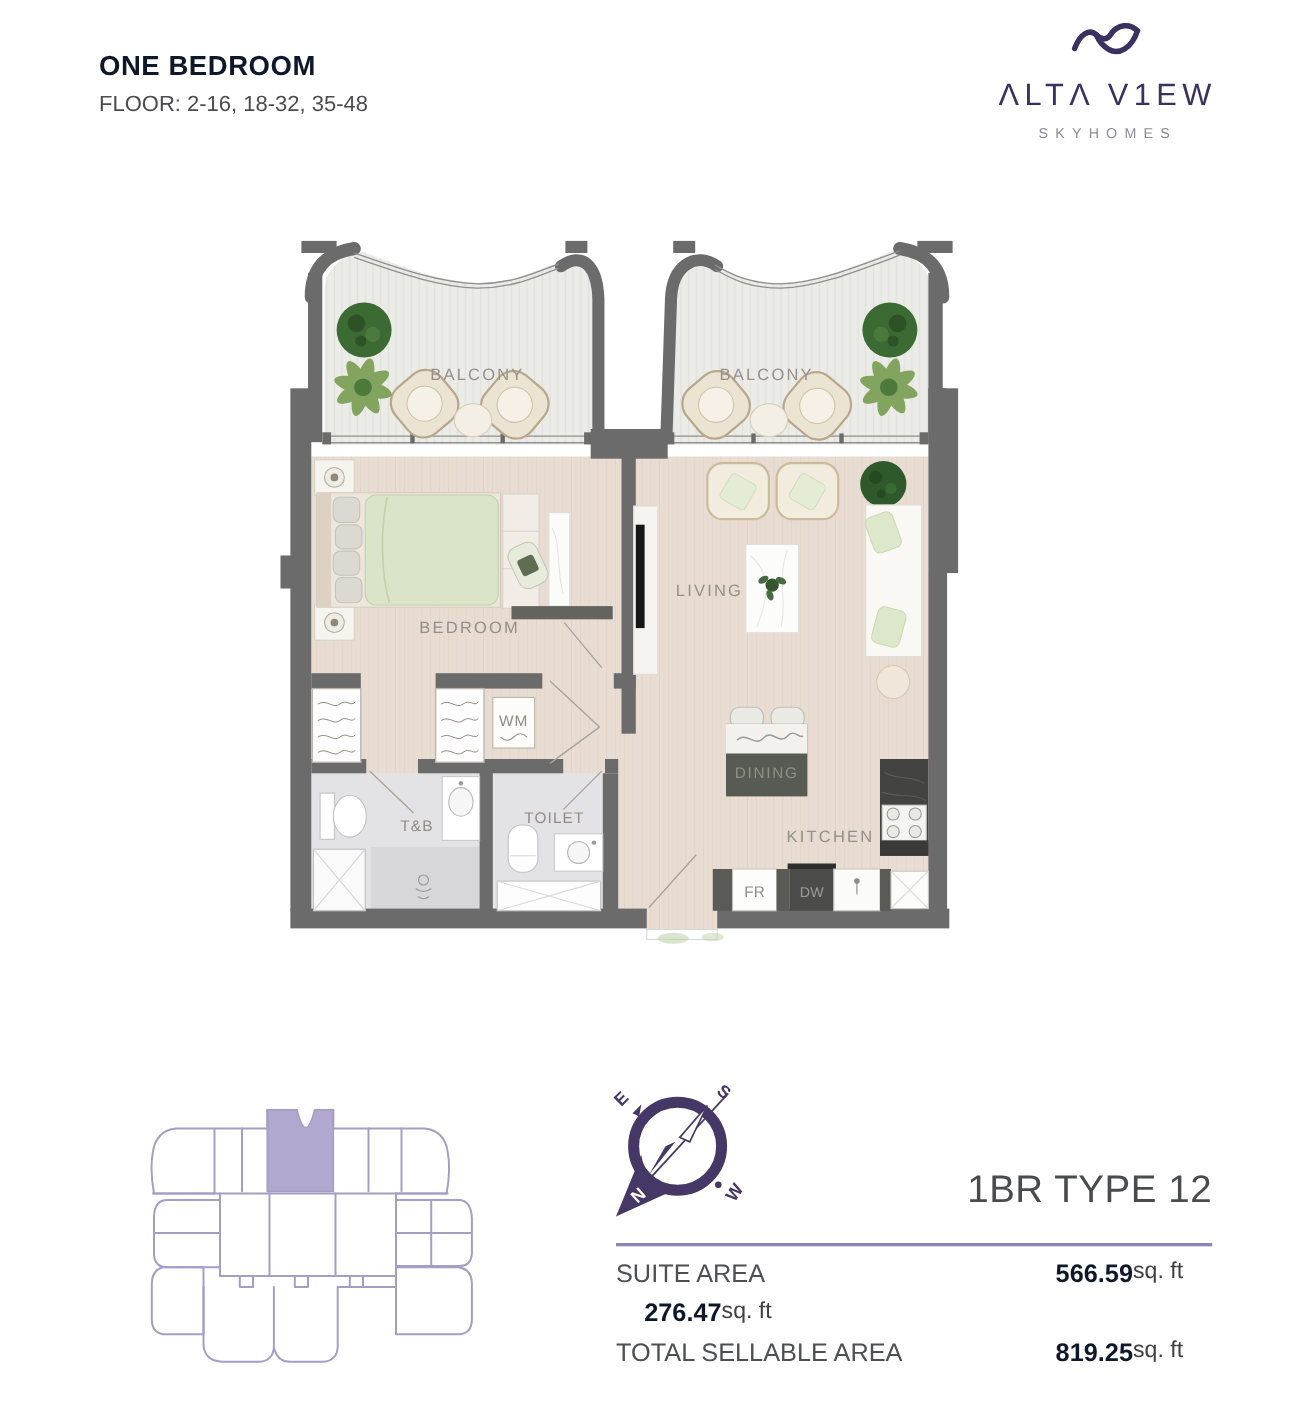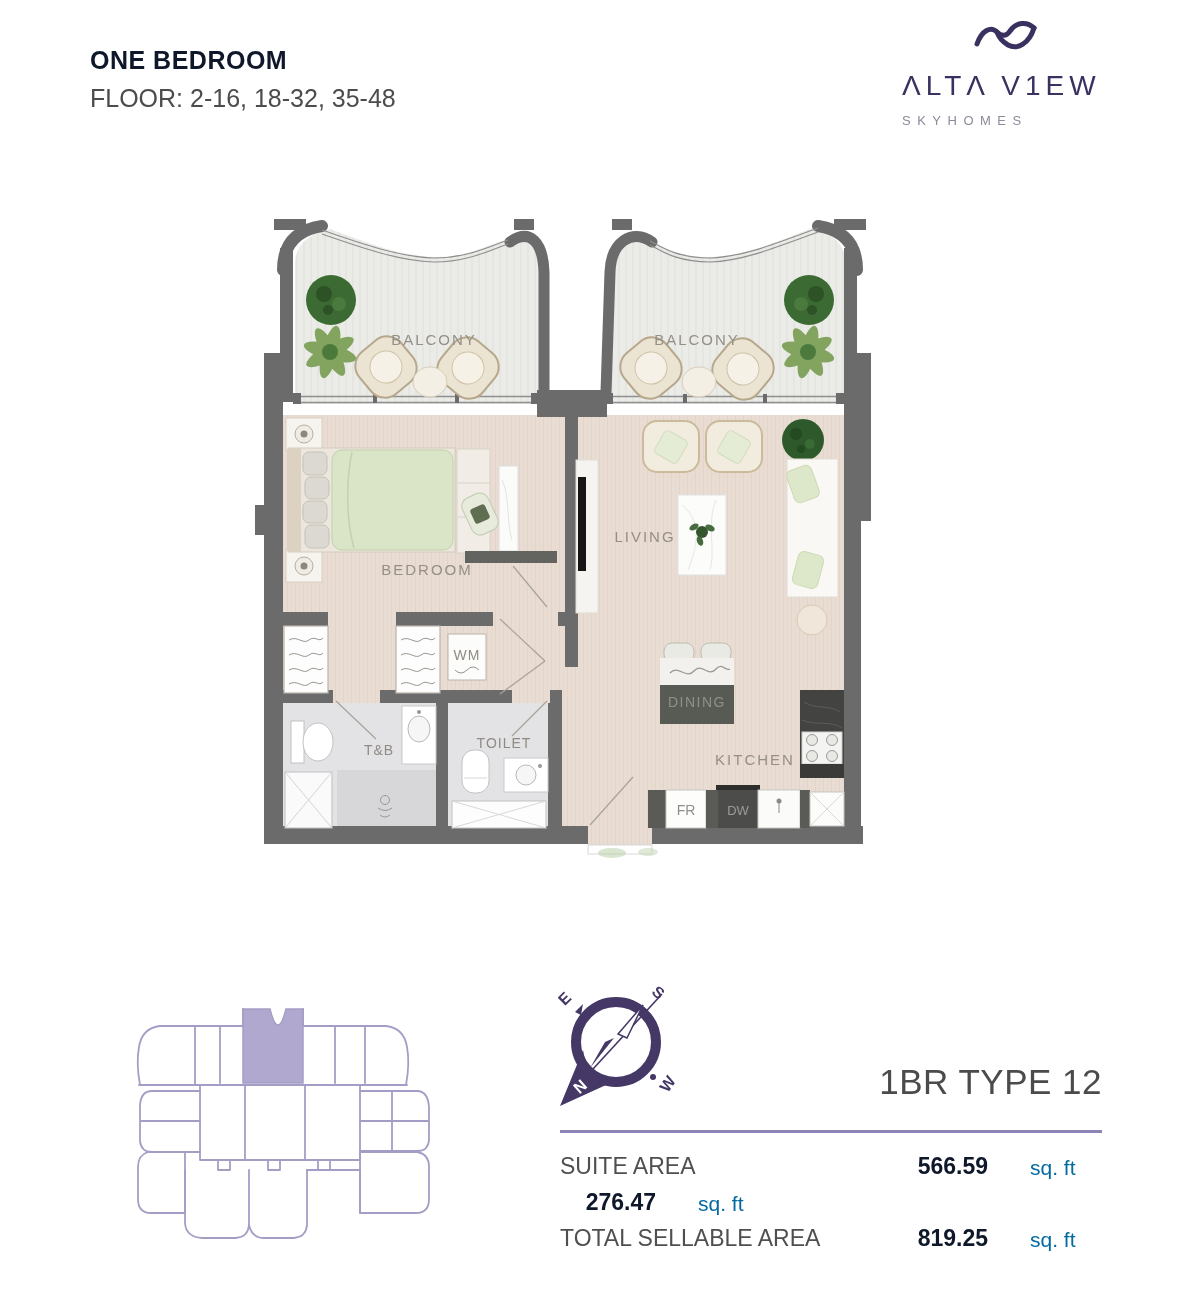--- a/index.html
+++ b/index.html
@@ -2,43 +2,43 @@
 <html><head>
 <meta charset="utf-8">
 <style>
   html,body{margin:0;padding:0;background:#ffffff;}
   .page{position:relative;width:1184px;height:1292px;background:#ffffff;overflow:hidden;
         font-family:"Liberation Sans", sans-serif;}
   .abs{position:absolute;}
 
   
   .title{left:90px;top:46px;font-size:25px;font-weight:bold;color:#0f172a;letter-spacing:.5px;}
-  .floorline{left:90px;top:84px;font-size:25px;color:#4c4c4e;}
+  .floorline{left:90px;top:84px;font-size:20px;color:#4c4c4e;}
 
   
-  .logo{left:902px;top:18px;width:210px;color:#3a3160;}
+  .logo{left:902px;top:18px;width:210px;text-align:center;color:#3a3160;}
   .logo .wave{display:block;margin:0 auto 6px auto;}
   .wordmark{font-size:28px;letter-spacing:5px;color:#3a3160;white-space:nowrap;}
   .logosub{margin-top:11px;font-size:13px;letter-spacing:6.5px;color:#8e8a9a;}
 
   
   .plansvg{left:0;top:0;}
   svg text{font-family:"Liberation Sans", sans-serif;}
   .roomlbl{fill:#958f88;font-size:15px;letter-spacing:2px;}
   .smalllbl{fill:#908b84;font-size:14px;letter-spacing:1px;}
 
   
   .summary{left:560px;top:1062px;width:542px;color:#4b4c4e;}
   .typetitle{text-align:right;font-size:35px;color:#4a4b4d;letter-spacing:.5px;}
   .divider{margin-top:28px;height:3px;background:#8d85b5;}
   .rows{margin-top:11px;}
-  .row{display:flex;align-items:flex-end;height:36px;font-size:23px;gap:28px;}
+  .row{display:flex;align-items:flex-start;height:36px;font-size:23px;}
   .row .lbl{flex:1;color:#4e4f51;}
   .row .val{width:96px;text-align:right;font-weight:bold;color:#0f172a;}
-  .row .unit{width:72px;padding-left:14px;color:#0369a1;font-size:21px;}
+  .row .unit{width:72px;color:#404040;font-size:21px;}
 </style>
 </head>
 <body>
 
 <div class="page">
 
   <div class="abs title">ONE BEDROOM</div>
   <div class="abs floorline">FLOOR: 2-16, 18-32, 35-48</div>
 
   <div class="abs logo">

